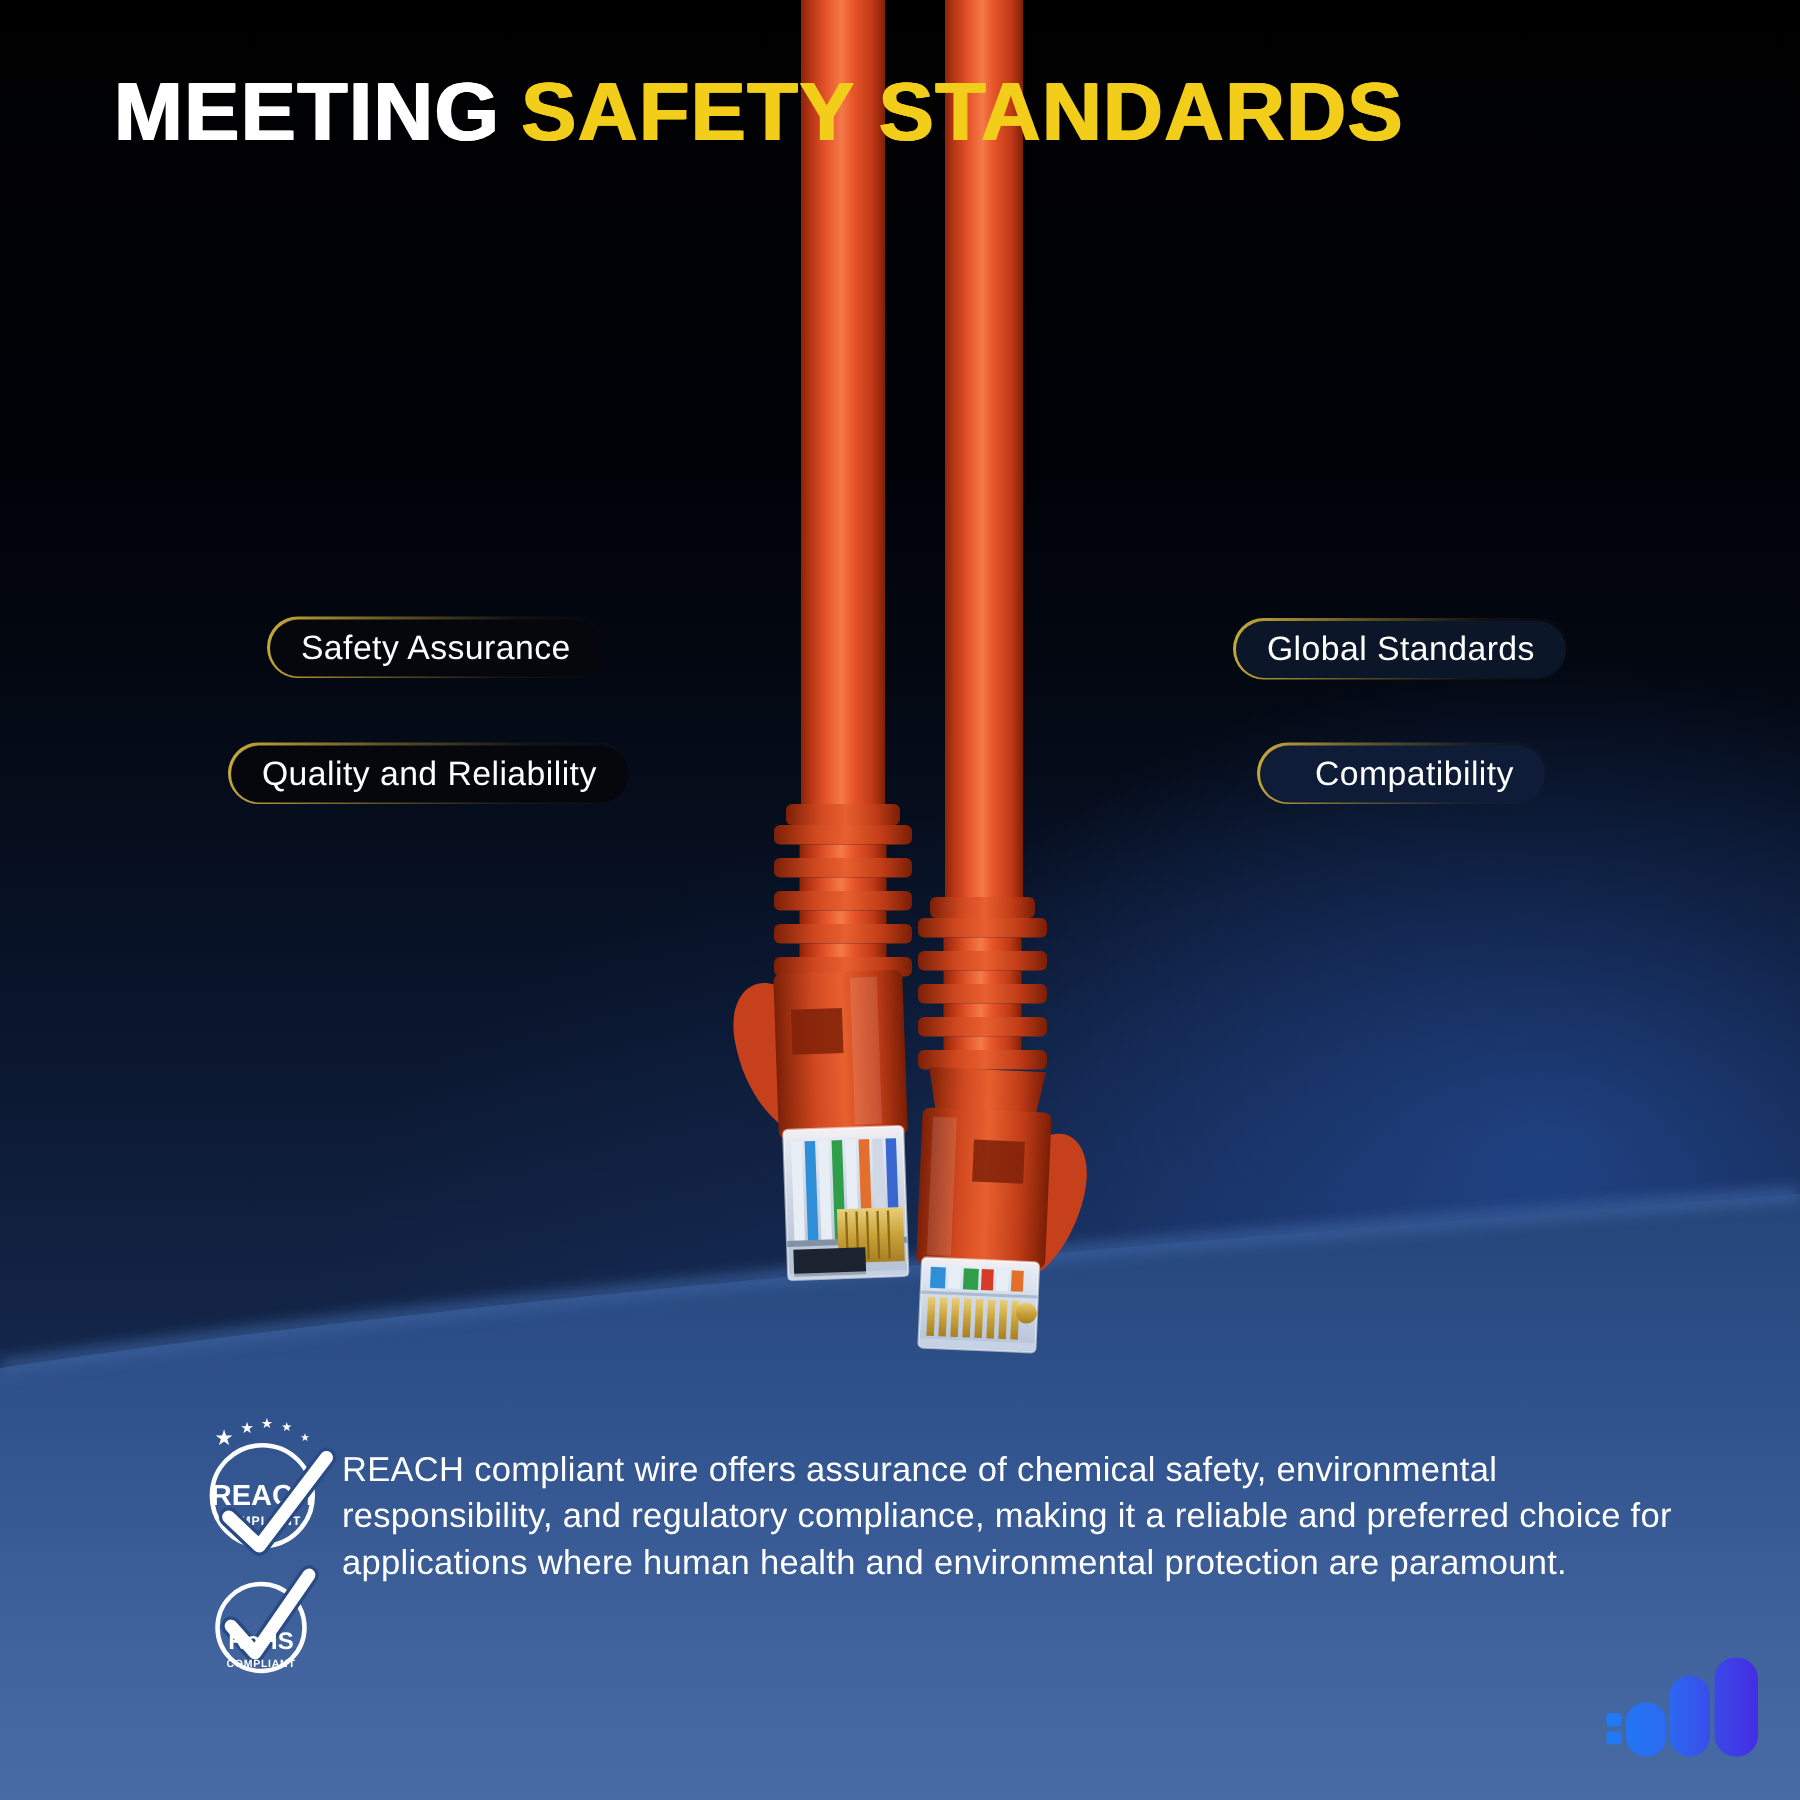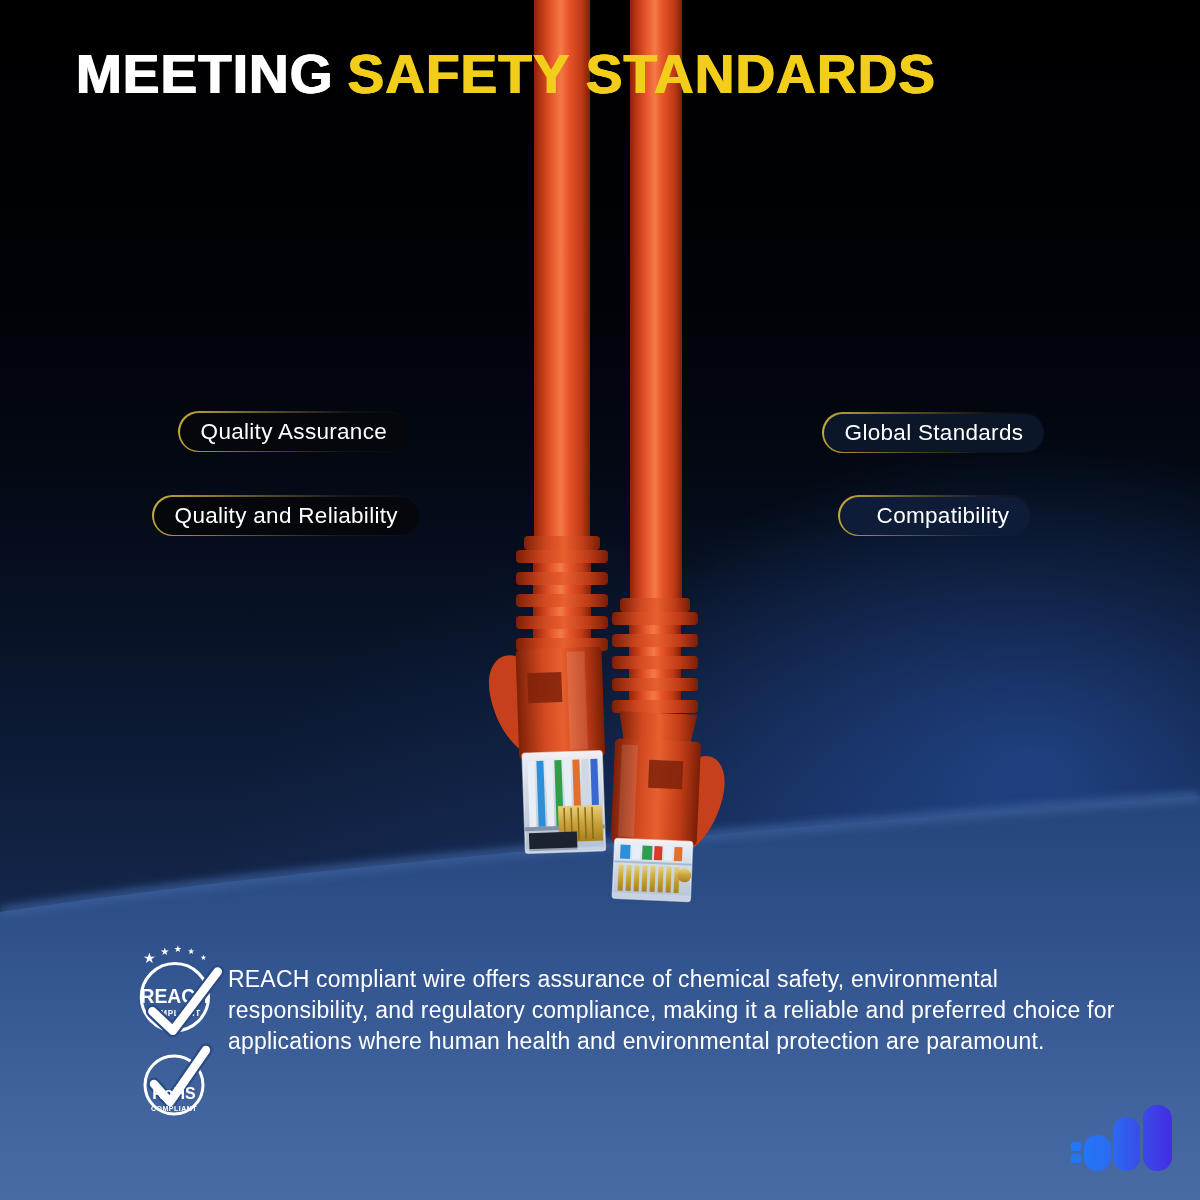--- a/index.html
+++ b/index.html
@@ -190,21 +190,21 @@
         </g>
       </g>
     </g>
   </svg>
 
   <h1 class="title">
     <span class="t-white">MEETING</span><span class="t-yellow">SAFETY STANDARDS</span>
   </h1>
 
   <div class="pill pill-dark pill-1">
-    <div class="pill-inner">Quality Assurance</div>
+    <div class="pill-inner">Safety Assurance</div>
   </div>
   <div class="pill pill-dark pill-2">
     <div class="pill-inner">Quality and Reliability</div>
   </div>
   <div class="pill pill-navy1 pill-3">
     <div class="pill-inner">Global Standards</div>
   </div>
   <div class="pill pill-navy2 pill-4">
     <div class="pill-inner">Compatibility</div>
   </div>

